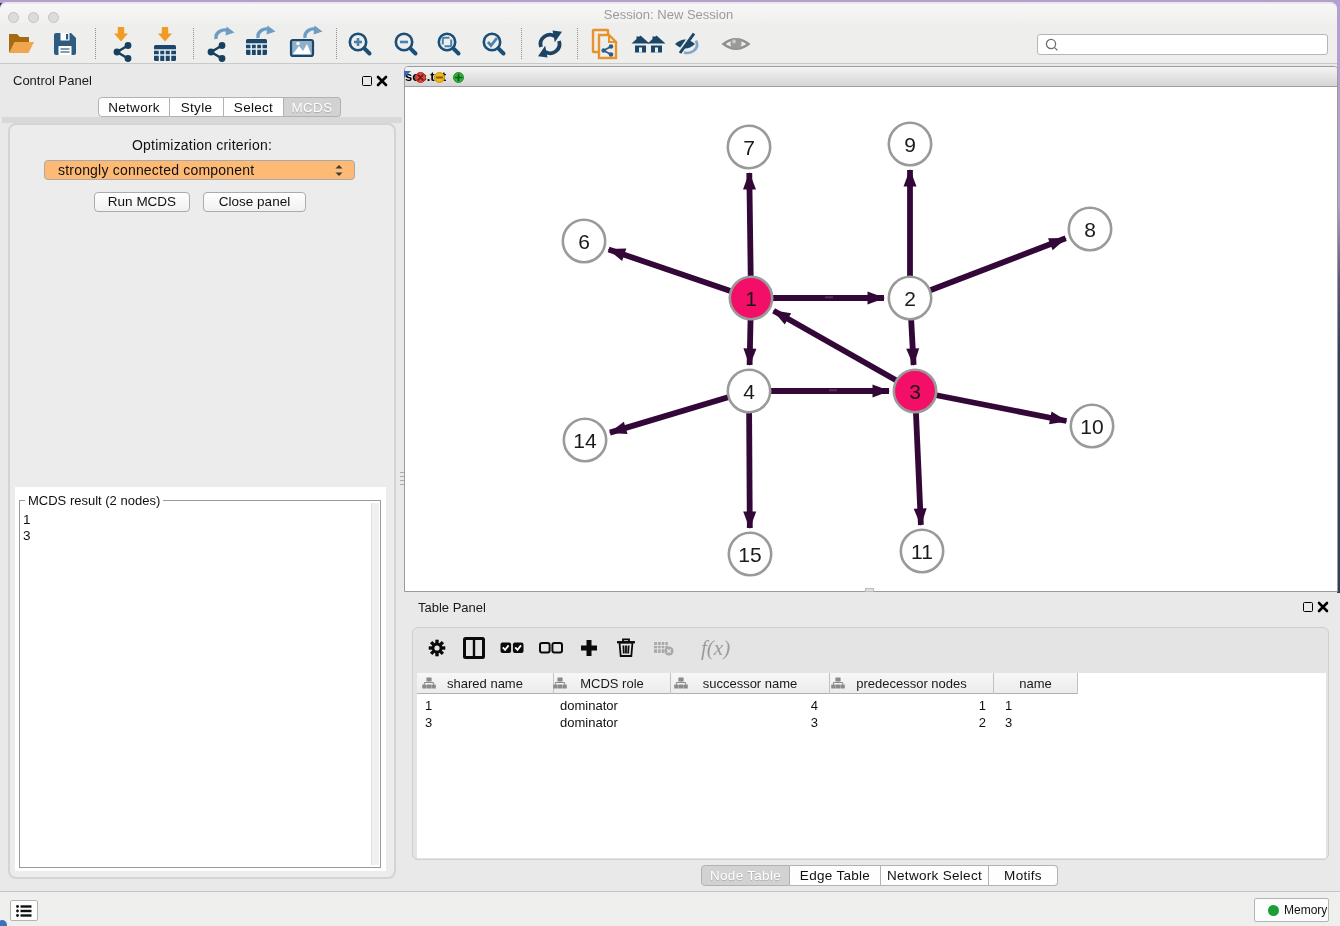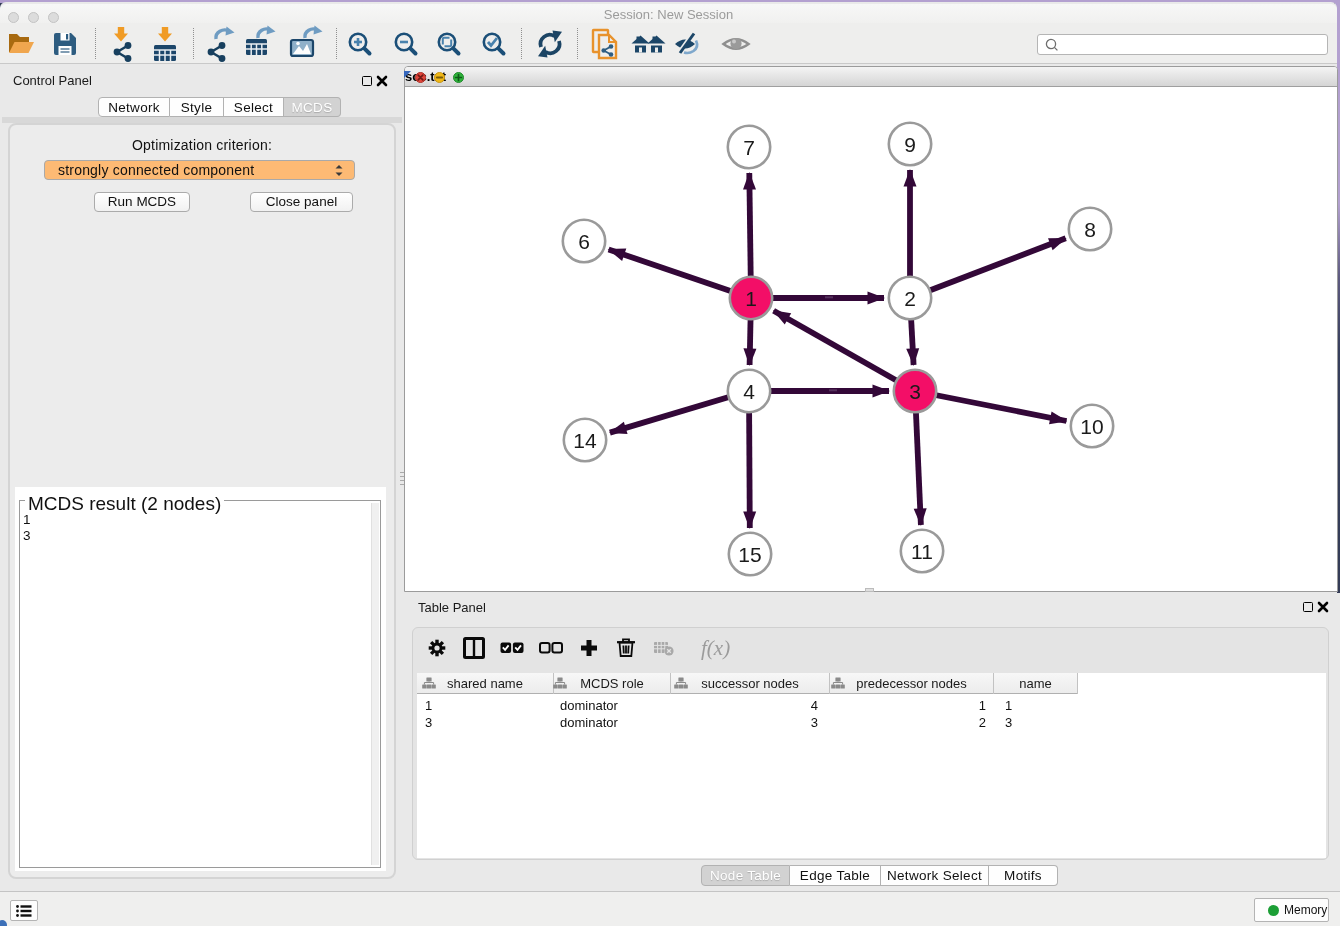--- a/index.html
+++ b/index.html
@@ -37,21 +37,21 @@
 #cpcontent { position:absolute; left:8px; top:59px; width:388px; height:756px;
   border:2px solid #d4d4d4; border-radius:8px; background:#ececec; }
 #optlabel { position:absolute; left:0; top:73px; width:100%; text-align:center; font-size:14px; letter-spacing:0.2px; }
 #combo { position:absolute; left:44px; top:96px; width:311px; height:20px; background:#fdba74;
   border:1px solid #a9a9a9; border-radius:4px; line-height:18px; padding-left:13px; font-size:14px; letter-spacing:0.2px; }
 .btn { position:absolute; top:128px; height:20px; background:linear-gradient(#ffffff,#f1f1f1);
   border:1px solid #ababab; border-radius:4px; text-align:center; line-height:18px;
   font-size:13.5px; font-weight:500; }
 #resultbox { position:absolute; left:15px; top:423px; width:371px; height:384px; background:#fff; }
 #fieldset { position:absolute; left:4px; top:13px; width:362px; height:368px; border:1px solid #9a9a9a; }
-#legend { position:absolute; left:5px; top:-8px; background:#fff; padding:0 3px; font-size:19px; }
+#legend { position:absolute; left:5px; top:-8px; background:#fff; padding:0 3px; font-size:13px; }
 #sbtrack { position:absolute; right:1px; top:2px; width:8px; height:362px; background:#f0f0f0; border-left:1px solid #e0e0e0; }
 
 #gwin { left:404px; top:66px; width:934px; height:526px; background:#fff;
   border:1px solid #9b9b9b; border-radius:4px 4px 0 0; }
 #gtitle { position:absolute; left:0; top:0; width:100%; height:20px; border-radius:3px 3px 0 0;
   background:linear-gradient(#f4f4f4,#d5d5d5); border-bottom:1px solid #9f9f9f; }
 #gtext { position:absolute; width:100%; text-align:left; line-height:20px; font-size:13px; font-weight:600; color:#000; }
 .glight { position:absolute; top:4.5px; width:11px; height:11px; border-radius:50%; }
 #corner { position:absolute; left:-1px; top:-1px; z-index:5; }
 
@@ -260,21 +260,21 @@
   <div id="tabshadow"></div>
   <div id="cpcontent"></div>
   <div id="optlabel">Optimization criterion:</div>
   <div id="combo">strongly connected component
     <svg width="10" height="13" style="position:absolute;right:10px;top:3px" viewBox="0 0 10 13">
       <path d="M1.5 4.6 L5 1 L8.5 4.6 Z" fill="#3a3a3a"></path>
       <path d="M1.5 8.4 L5 12 L8.5 8.4 Z" fill="#3a3a3a"></path>
     </svg>
   </div>
   <div class="btn" style="left:94px; width:96px;">Run MCDS</div>
-  <div class="btn" style="left:203px; width:103px;margin-left:47px;">Close panel</div>
+  <div class="btn" style="left:203px; width:103px;">Close panel</div>
   <div id="resultbox">
     <div id="fieldset">
       <div id="legend">MCDS result (2 nodes)</div>
       <div style="position:absolute;left:3px;top:11px;font-size:13.5px;line-height:16px">1<br>3</div>
       <div id="sbtrack"></div>
     </div>
   </div>
 </div>
 
 <div class="abs" style="left:400px;top:472px;width:4px;height:14px;background:repeating-linear-gradient(180deg,#aaa 0,#aaa 1.5px,#e9e9e9 1.5px,#e9e9e9 4px);"></div>
@@ -426,21 +426,21 @@
     <div id="ttable">
       <div id="thead">
         <div id="theadbg"></div>
         <div class="th" style="left:0;width:137px">
             <div class="thlabel">shared name</div>
           </div>
         <div class="th" style="left:137px;width:117px">
             <div class="thlabel">MCDS role</div>
           </div>
         <div class="th" style="left:254px;width:159px">
-            <div class="thlabel">successor nodes</div>
+            <div class="thlabel">successor name</div>
           </div>
         <div class="th" style="left:413px;width:164px">
             <div class="thlabel">predecessor nodes</div>
           </div>
         <div class="th" style="left:577px;width:84px">
             <div class="thlabel">name</div>
           </div>
         <svg width="700" height="21" viewBox="0 0 700 21" style="position:absolute;left:0;top:0">
           <g fill="#8a8a8a">
             <g transform="translate(12,10)" id="sitemap">

